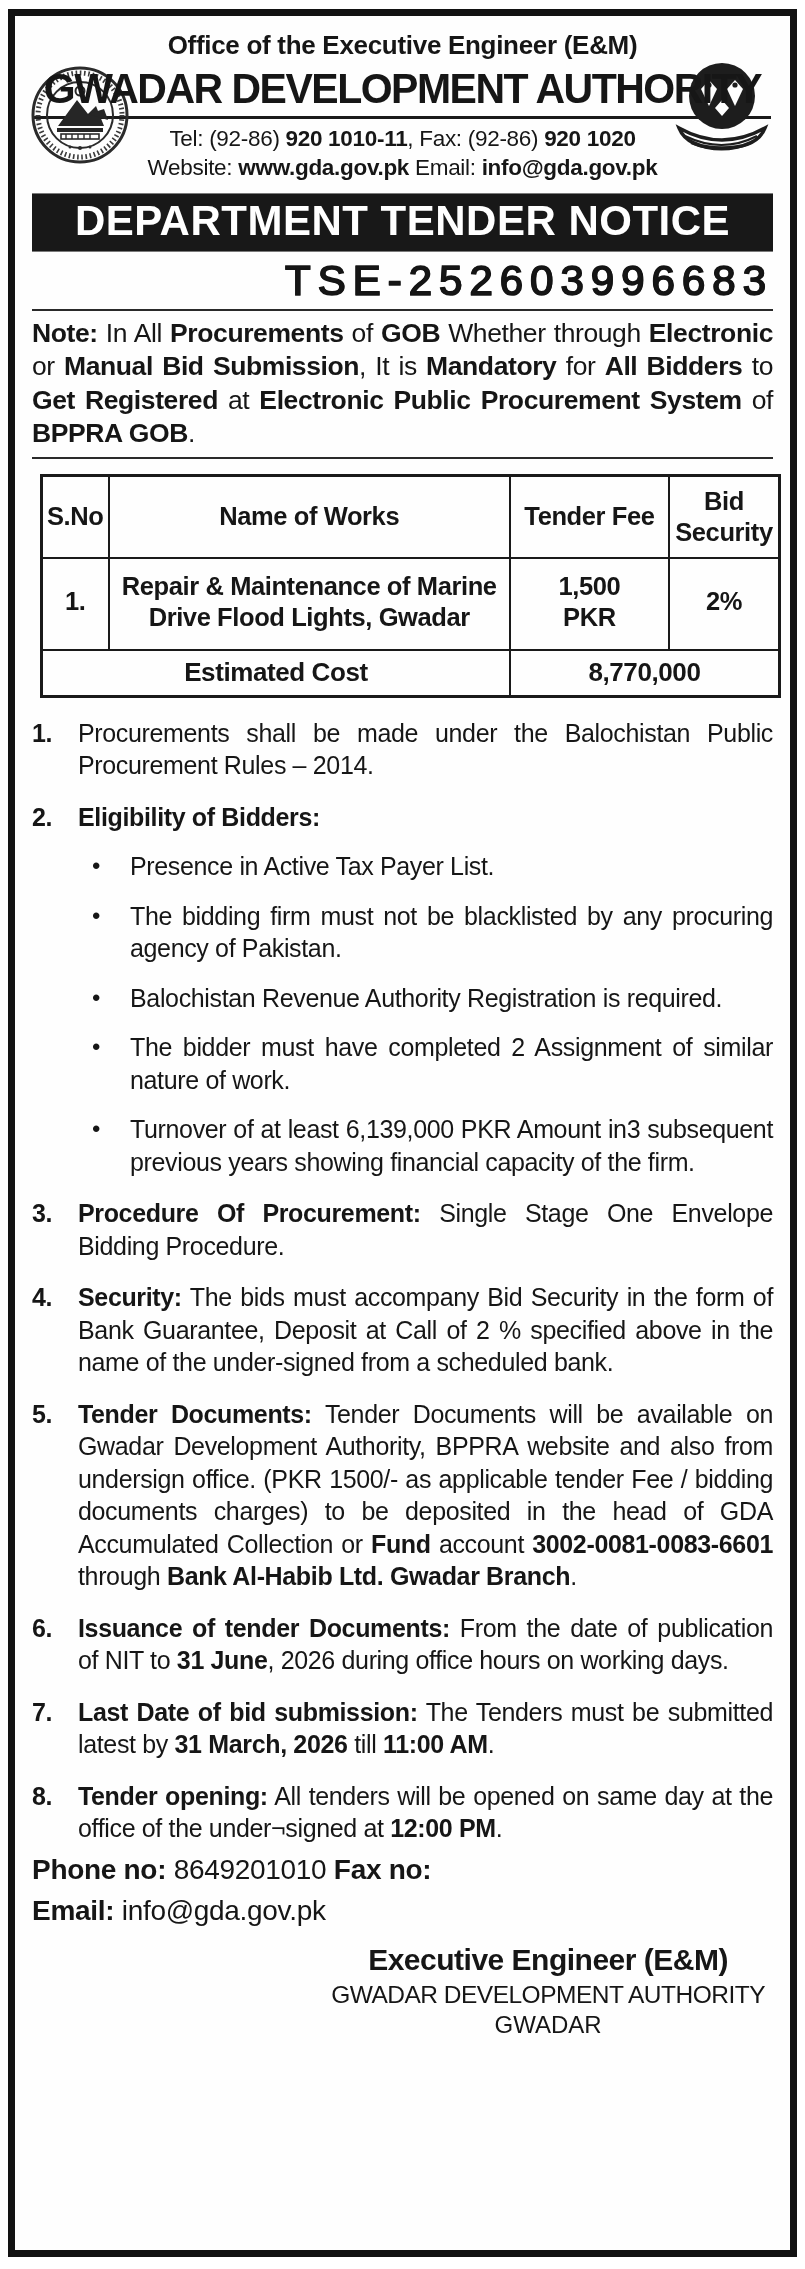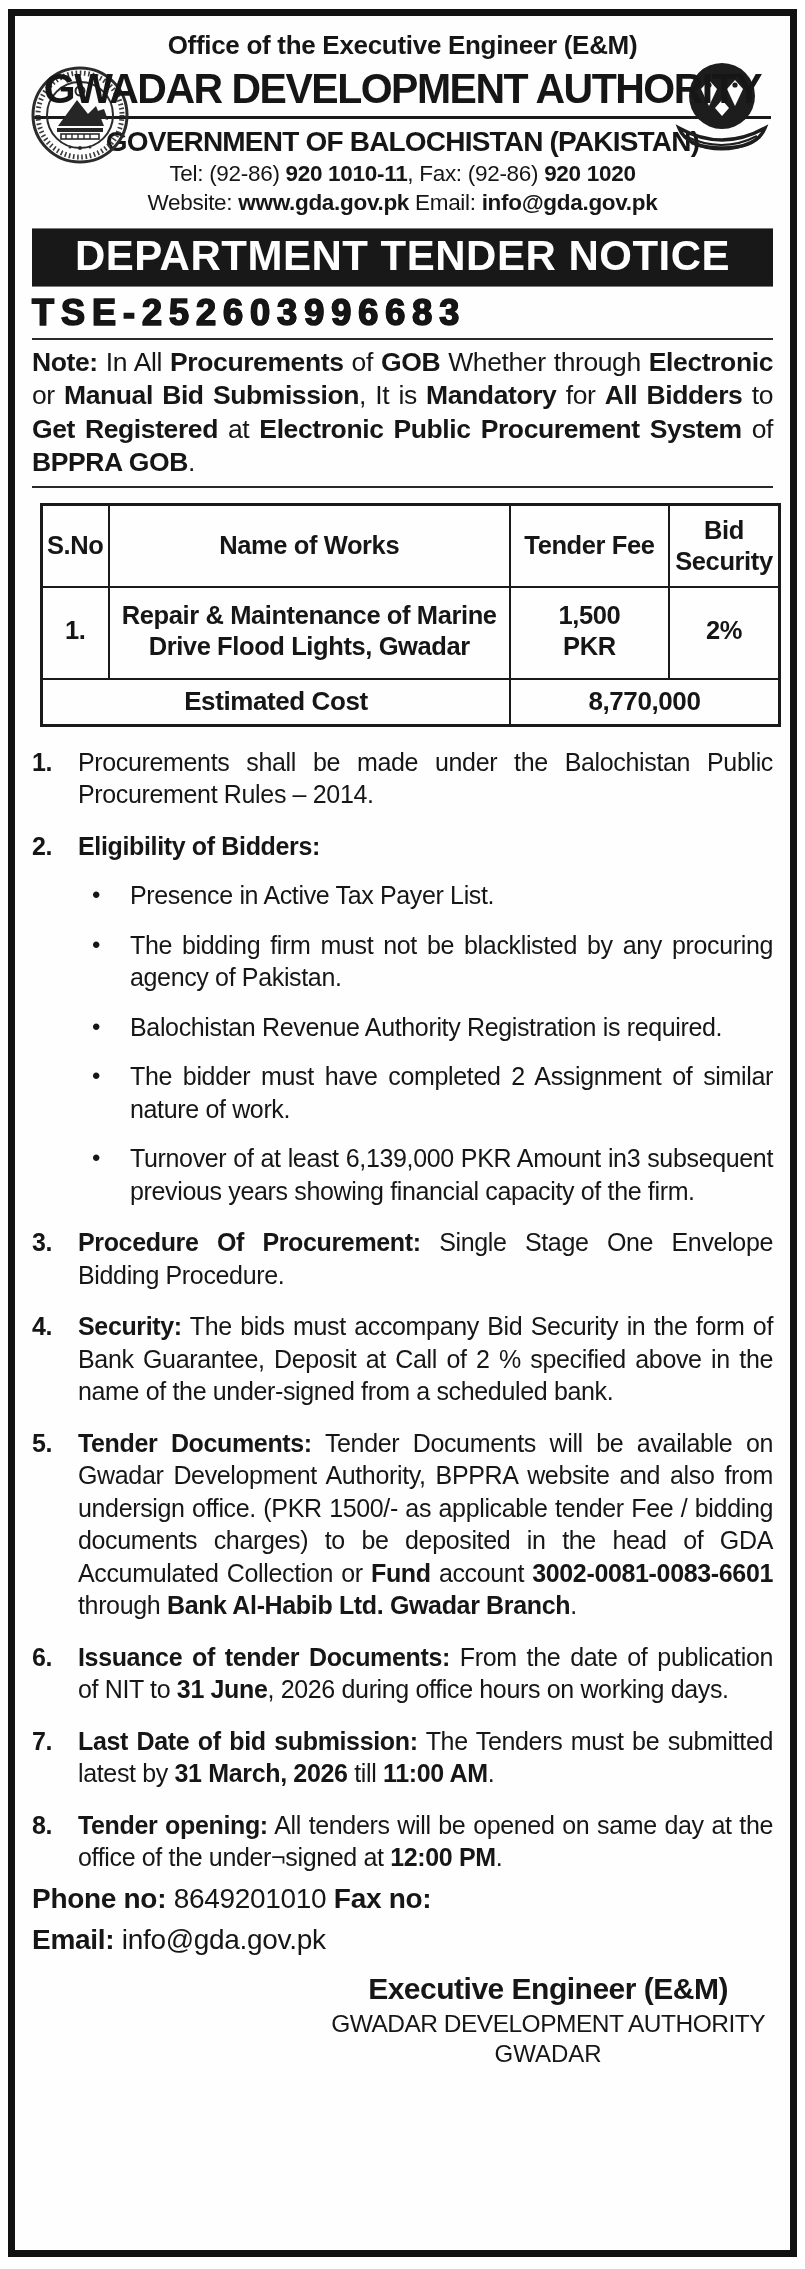--- a/index.html
+++ b/index.html
@@ -80,23 +80,23 @@
     background: #181818;
     color: #ffffff;
     font-weight: bold;
     font-size: 42px;
     letter-spacing: 0.5px;
     text-align: center;
     padding: 3px 0 6px 0;
     transform: scaleY(1.02);
   }
   .tse {
-    text-align: left;
-    font-weight: bold;
-    font-size: 36px;
+    text-align: right;
+    font-weight: normal;
+    font-size: 42px;
     letter-spacing: 7px;
     margin: 6px 0 4px 0;
     -webkit-text-stroke: 1.6px #141414;
     text-shadow: 0.6px 0 0 #141414, -0.6px 0 0 #141414;
     white-space: nowrap;
   }
   .rule {
     border: none;
     border-top: 2.5px solid #2a2a2a;
     margin: 3px 0 6px 0;
@@ -248,21 +248,20 @@
         <circle cx="44" cy="27" r="2.6" fill="#1d1d1d"></circle>
         <circle cx="70" cy="27" r="2.6" fill="#1d1d1d"></circle>
         <path d="M50 50 L57 42 L64 50 L57 58 Z" fill="#ffffff"></path>
         <path d="M14 70 q43 24 86 0 q-8 20 -43 20 q-35 0 -43 -20 Z" fill="none" stroke="#1d1d1d" stroke-width="3.4"></path>
         <path d="M20 78 q37 18 72 0" fill="none" stroke="#1d1d1d" stroke-width="2.2"></path>
         <path d="M26 85 q31 13 60 0" fill="none" stroke="#1d1d1d" stroke-width="2.2"></path>
       </svg>
 
       <div class="authority-name">GWADAR DEVELOPMENT AUTHORITY</div>
       <div class="authority-underline"></div>
-      <div class="gov-line">GOVERNMENT OF BALOCHISTAN (PAKISTAN)</div>
       <div class="contact-line">Tel: (92-86) <span style="font-weight: bold;">920 1010-11</span>, Fax: (92-86) <span style="font-weight: bold;">920 1020</span></div>
       <div class="web-line">Website: <span style="font-weight: bold;">www.gda.gov.pk</span>  Email: <span style="font-weight: bold;">info@gda.gov.pk</span></div>
     </div>
 
     <div class="banner">DEPARTMENT TENDER NOTICE</div>
     <div class="tse">TSE-252603996683</div>
     <hr class="rule">
 
     <div class="note-para"><span style="font-weight: bold;">Note:</span> In All <span style="font-weight: bold;">Procurements</span> of <span style="font-weight: bold;">GOB</span> Whether through <span style="font-weight: bold;">Electronic</span> or <span style="font-weight: bold;">Manual Bid Submission</span>, It is <span style="font-weight: bold;">Mandatory</span> for <span style="font-weight: bold;">All Bidders</span> to <span style="font-weight: bold;">Get Registered</span> at <span style="font-weight: bold;">Electronic Public Procurement System</span> of <span style="font-weight: bold;">BPPRA GOB</span>.</div>
     <hr class="rule">

